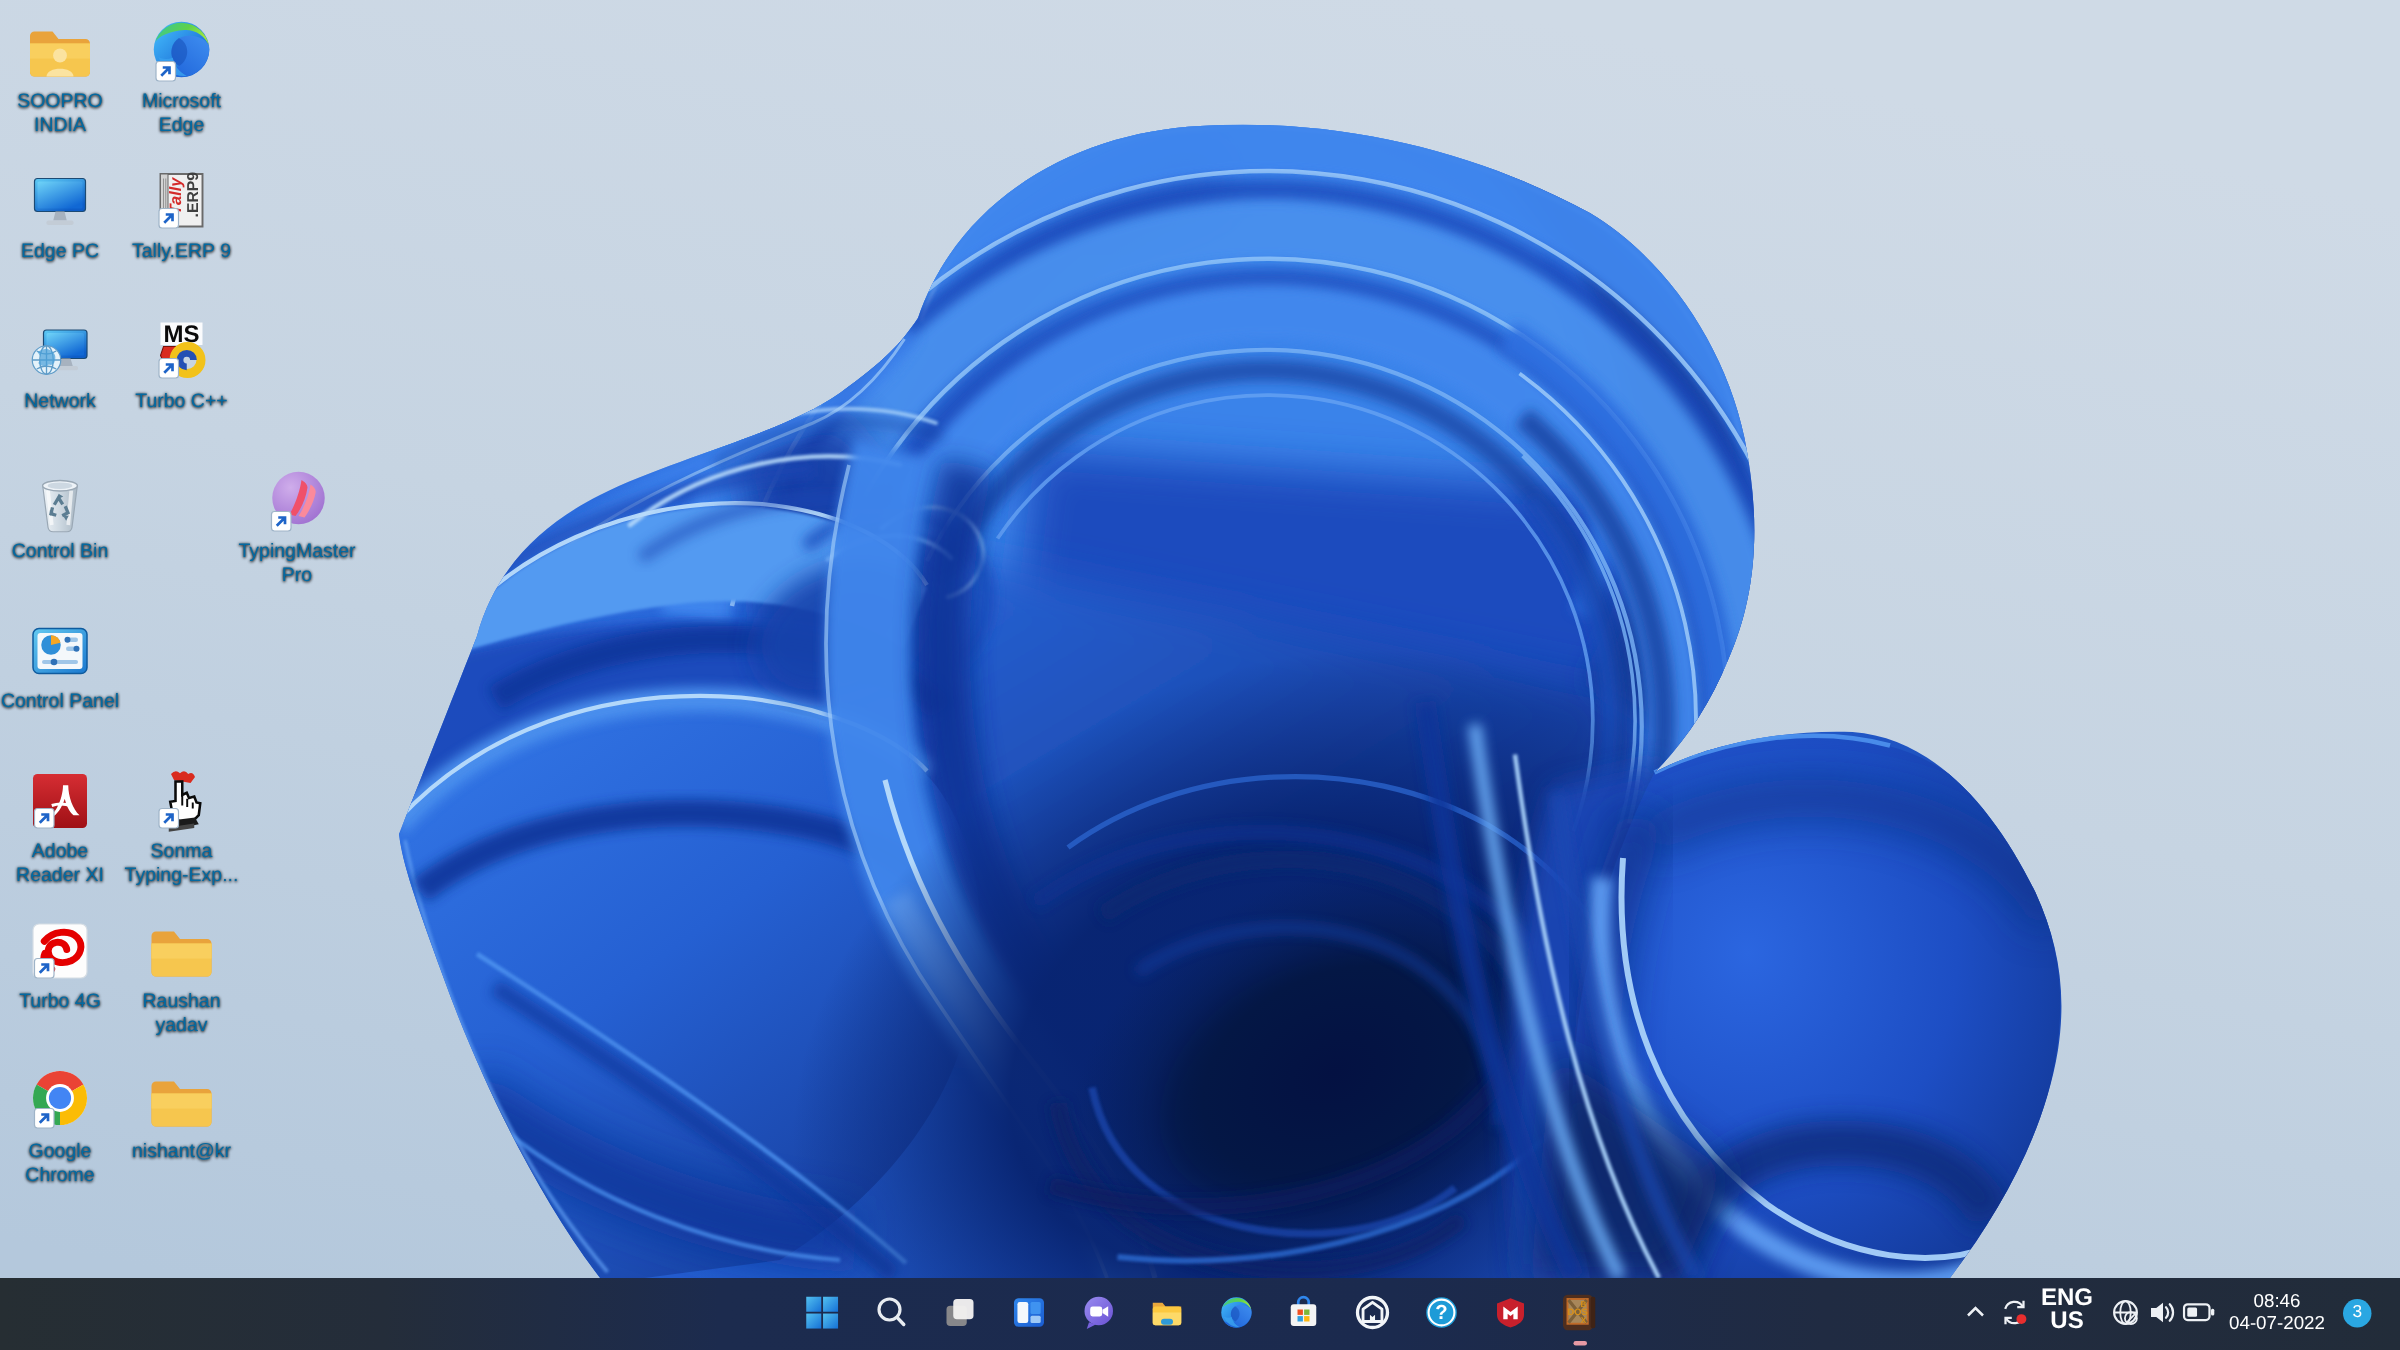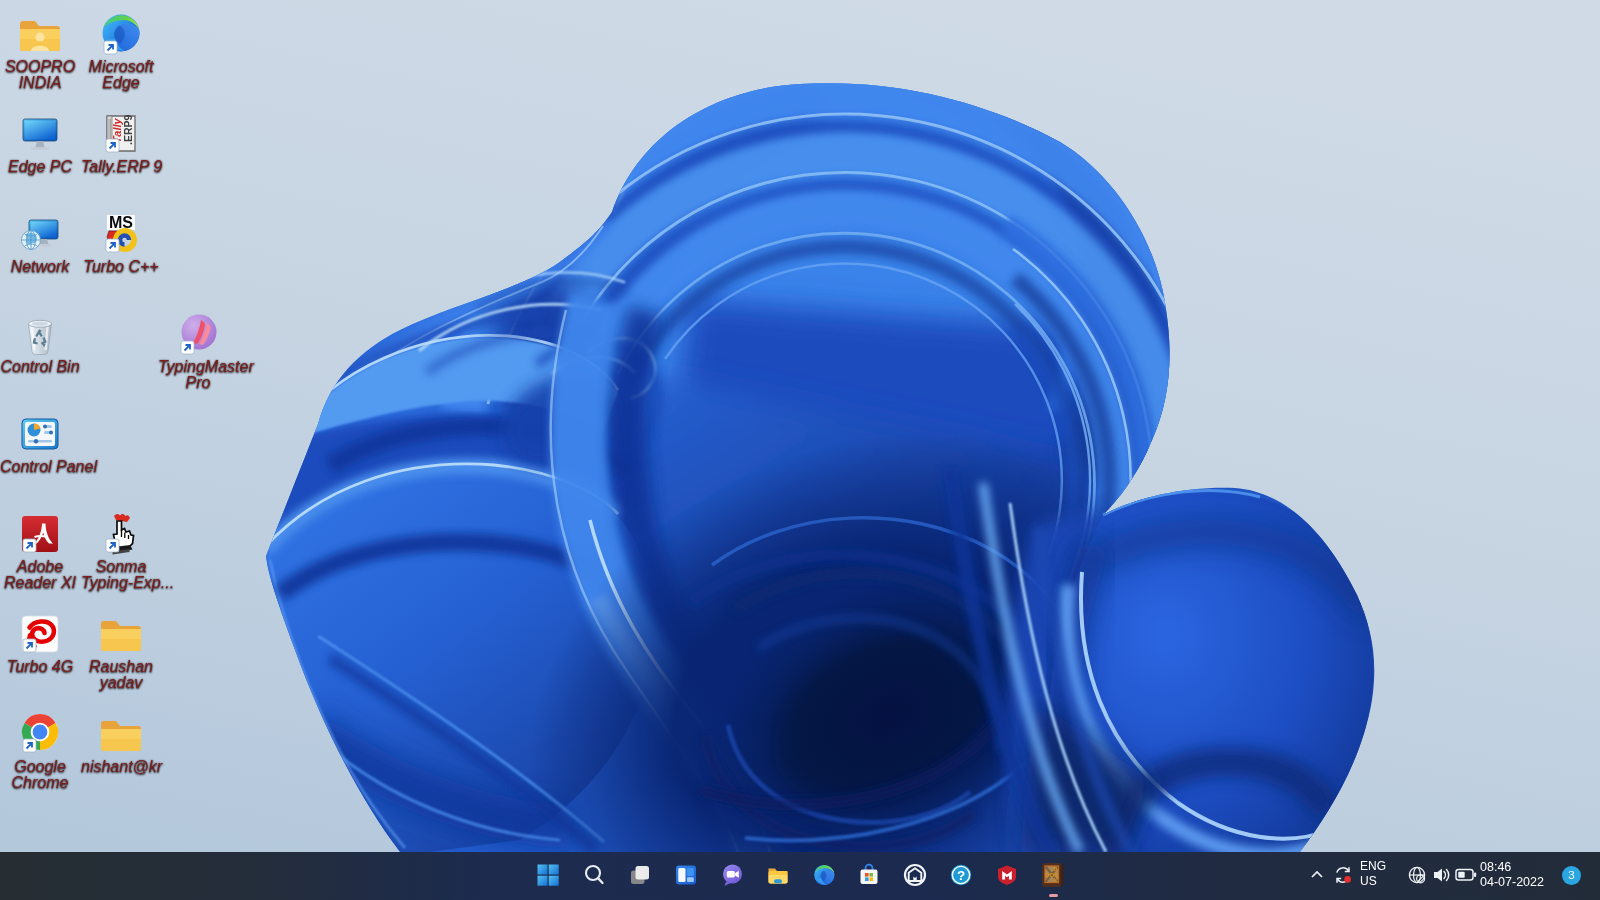--- a/index.html
+++ b/index.html
@@ -1,22 +1,22 @@
 <!DOCTYPE html>
 <html><head>
 <meta charset="utf-8">
 <style>
   html,body{margin:0;padding:0;width:1600px;height:900px;overflow:hidden;
     font-family:"Liberation Sans", sans-serif;}
   #desk{position:relative;width:1600px;height:900px;background:#c7d4e2;overflow:hidden;}
   #wall{position:absolute;left:0;top:0;}
   .icon{position:absolute;width:80px;text-align:center;}
   .icon svg.art{display:block;margin:0 auto;}
-  .icon .lbl{margin-top:3px;font-size:16px;line-height:15.5px;white-space:nowrap;color:#7f1d1d;
-    text-shadow:0 1px 2px rgba(0,0,0,.9),0 0 2px rgba(0,0,0,.5);font-style:italic;}
+  .icon .lbl{margin-top:3px;font-size:13px;line-height:15.5px;white-space:nowrap;color:#0369a1;
+    text-shadow:0 1px 2px rgba(0,0,0,.9),0 0 2px rgba(0,0,0,.5);}
   #taskbar{position:absolute;left:0;top:852px;width:1600px;height:48px;
     background:linear-gradient(90deg,#262e33 0%,#242d3a 16%,#1c2b4e 30%,#1b2a4e 58%,#202b42 76%,#222c39 100%);}
   .tbi{position:absolute;top:863px;}
 </style>
 </head>
 <body>
 <div id="desk">
 <svg id="wall" width="1600" height="900" viewBox="0 0 1600 900">
 <defs>
   <linearGradient id="bg" x1="0.6" y1="0" x2="0.22" y2="1">
@@ -508,32 +508,32 @@
 <div style="position:absolute;left:1049px;top:893.5px;width:9px;height:3.5px;border-radius:2px;background:#e89aa4"></div>
 <svg class="tbi" style="left:1309px;top:867px" width="16" height="16" viewBox="0 0 16 16">
   <path d="M3 10 L8 5 L13 10" fill="none" stroke="#eef1f5" stroke-width="1.7"></path>
 </svg>
 <svg class="tbi" style="left:1333px;top:865px" width="20" height="20" viewBox="0 0 20 20">
   <path d="M3.8 7.6 A 6.4 6.4 0 0 1 15.6 6.2 M16.2 12.4 A 6.4 6.4 0 0 1 4.4 13.8" fill="none" stroke="#eef1f5" stroke-width="1.5"></path>
   <path d="M16 2.2 V6.4 H11.8" fill="none" stroke="#eef1f5" stroke-width="1.5"></path>
   <path d="M4 17.8 V13.6 H8.2" fill="none" stroke="#eef1f5" stroke-width="1.5"></path>
   <circle cx="14.6" cy="14.4" r="3.3" fill="#e82e2e"></circle>
 </svg>
-<div style="position:absolute;left:1360px;top:859px;width:36px;text-align:left;color:#fff;font-size:12px;line-height:14.5px;">ENG<br>US</div>
+<div style="position:absolute;left:1360px;top:859px;width:36px;text-align:center;color:#fff;font-size:16px;line-height:14.5px;font-weight:bold;">ENG<br>US</div>
 <svg class="tbi" style="left:1407px;top:865px" width="20" height="20" viewBox="0 0 20 20">
   <circle cx="10" cy="10" r="7.6" fill="none" stroke="#eef1f5" stroke-width="1.4"></circle>
   <ellipse cx="10" cy="10" rx="3.5" ry="7.6" fill="none" stroke="#eef1f5" stroke-width="1.2"></ellipse>
   <path d="M2.6 10 h14.8" stroke="#eef1f5" stroke-width="1.2"></path>
   <circle cx="13.6" cy="13.8" r="4" fill="none" stroke="#eef1f5" stroke-width="1.2"></circle>
   <path d="M11 16.4 L16.3 11.1" stroke="#eef1f5" stroke-width="1.2"></path>
 </svg>
 <svg class="tbi" style="left:1431px;top:865px" width="20" height="20" viewBox="0 0 20 20">
   <path d="M3 7 h3.5 L11 3.5 v13 L6.5 13 H3 Z" fill="#eef1f5"></path>
   <path d="M13 6.5 a5 5 0 0 1 0 7 M15.5 4.5 a8 8 0 0 1 0 11" fill="none" stroke="#eef1f5" stroke-width="1.5" stroke-linecap="round"></path>
 </svg>
 <svg class="tbi" style="left:1455px;top:866px" width="22" height="18" viewBox="0 0 22 18">
   <rect x="1" y="3.5" width="17" height="10.5" rx="2.5" fill="none" stroke="#eef1f5" stroke-width="1.5"></rect>
   <rect x="3.2" y="5.7" width="6.5" height="6.1" rx="1" fill="#eef1f5"></rect>
   <rect x="19" y="6.5" width="2.2" height="4.5" rx="1" fill="#eef1f5"></rect>
 </svg>
-<div style="position:absolute;left:1480px;top:860px;width:76px;text-align:left;color:#fff;font-size:12.5px;line-height:14.5px;">08:46<br>04-07-2022</div>
+<div style="position:absolute;left:1480px;top:860px;width:76px;text-align:center;color:#fff;font-size:12.5px;line-height:14.5px;">08:46<br>04-07-2022</div>
 <div style="position:absolute;left:1562px;top:866px;width:19px;height:19px;border-radius:50%;background:#2aa7e2;color:#fff;font-size:11.5px;line-height:19px;text-align:center;">3</div>
 </div>
 
 </body></html>

